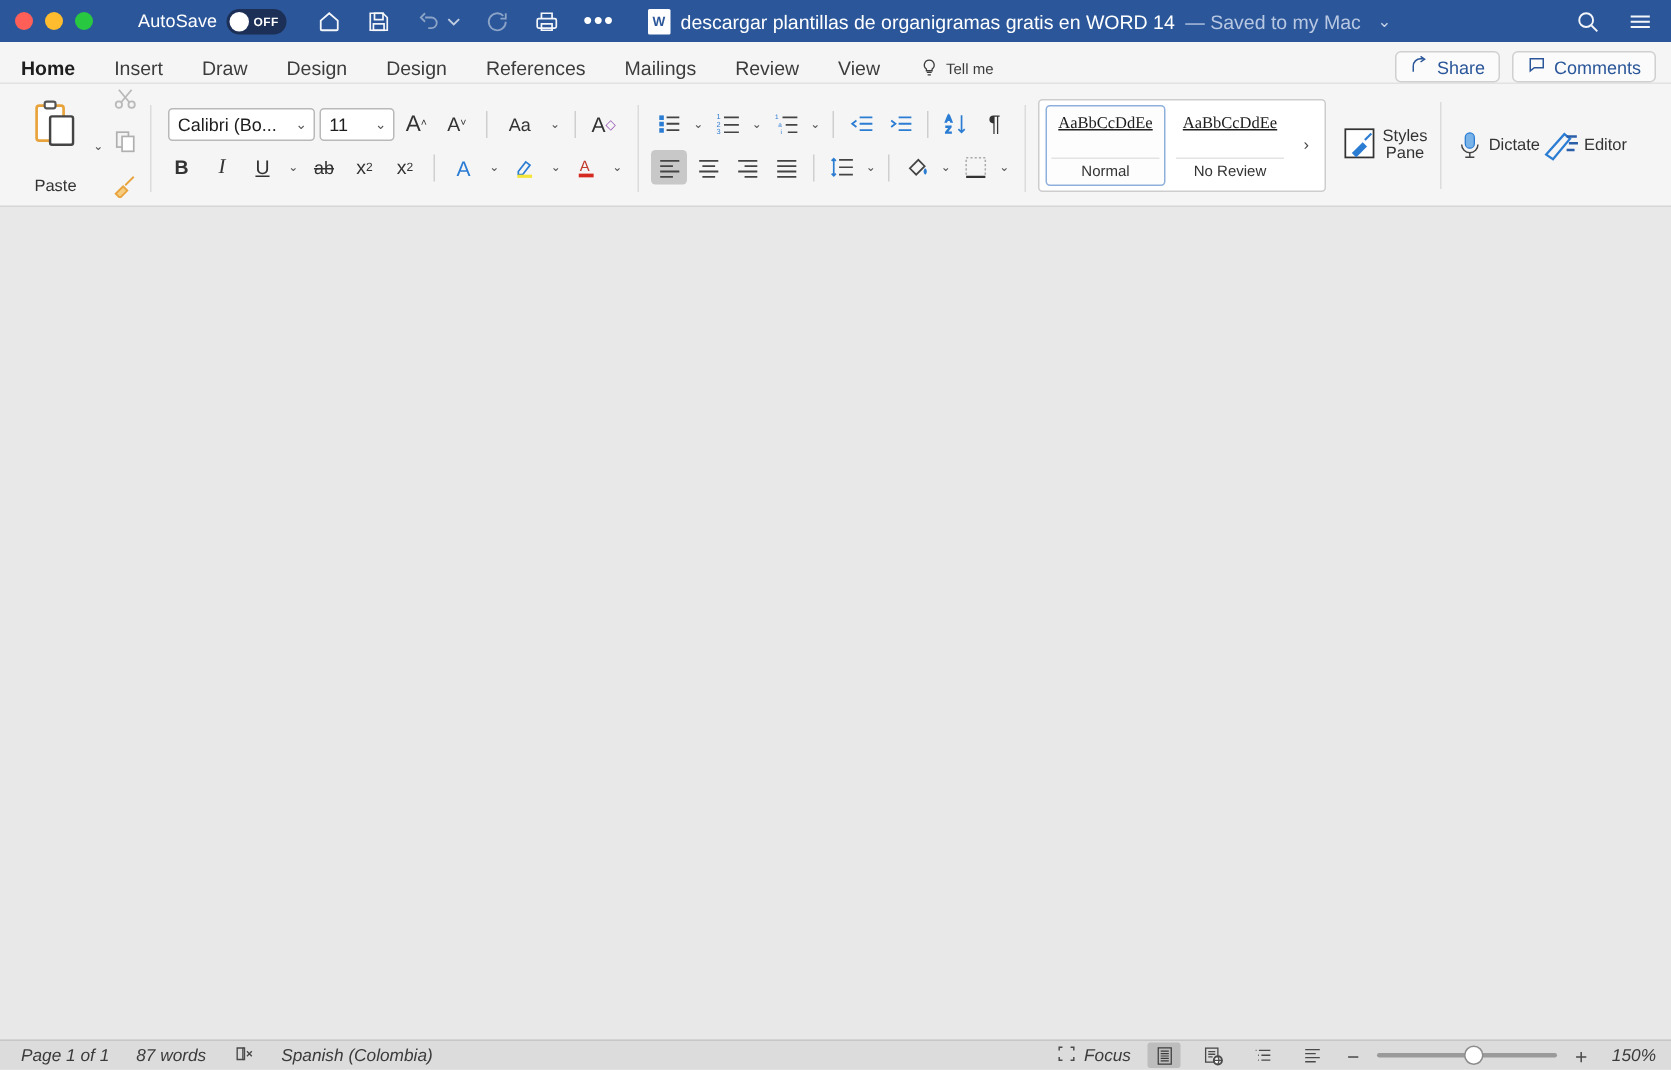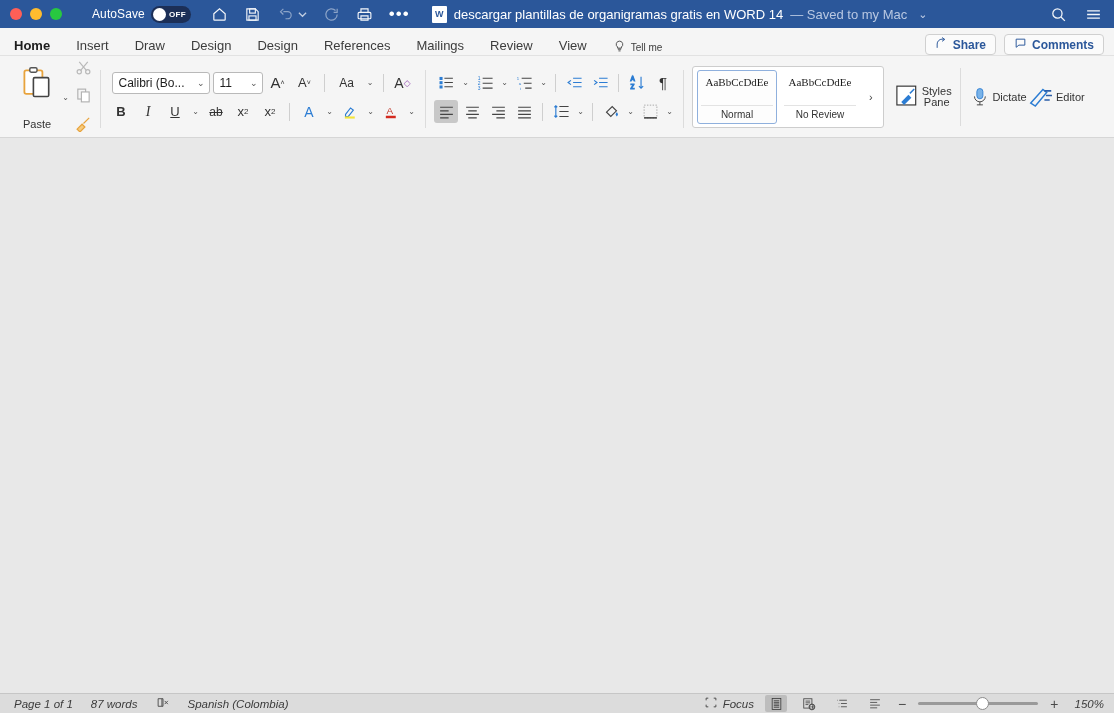--- a/index.html
+++ b/index.html
@@ -77,21 +77,21 @@
   .tab.active::after {
     content: ''; position: absolute; left: 0; right: 0; bottom: -5px;
     height: 2.5px; background: #2b579a; border-radius: 2px;
   }
   .tellme { display: flex; align-items: center; gap: 5px; font-size: 10px; color: #3c3c3c; }
   .tabbar-right { position: absolute; right: 10px; display: flex; gap: 8px; }
   .pillbtn {
     display: flex; align-items: center; gap: 5px;
     border: 1px solid #d0d0d0; border-radius: 4px;
     background: #fbfbfb; padding: 2px 9px;
-    font-size: 12px; color: #2b579a; font-weight: bold;
+    font-size: 12px; color: #2b579a; font-weight: normal;
     height: 21px;
   }
 
   
   #ribbon {
     height: 82px; background: #f5f5f5;
     display: flex; align-items: stretch; padding: 4px 6px 0 6px;
     border-bottom: 1px solid #d6d6d6;
     position: relative;
   }
@@ -131,21 +131,21 @@
     border: 1px solid #cdcdcd; background: #fff; border-radius: 3px;
     display: flex; align-items: center; padding: 4px; height: 62px; gap: 3px;
   }
   .style-card {
     width: 80px; height: 54px; border-radius: 3px;
     border: 1px solid transparent;
     display: flex; flex-direction: column; align-items: center;
     justify-content: space-between; padding: 5px 3px 3px 3px; background: #fff;
   }
   .style-card.active { border: 1.5px solid #8fb0dd; background: #fdfdfd; }
-  .style-sample { font-size: 11px; color: #1d1d1d; font-family: "Liberation Serif", serif; }
+  .style-sample { font-size: 11px; color: #1d1d1d; font-family: "Liberation Serif", serif; text-decoration: underline; }
   .style-name { font-size: 10px; color: #333; border-top: 1px solid #e3e3e3; width: 100%;
                 text-align: center; padding-top: 3px; }
   .gallery-chev { font-size: 11px; color: #444; padding: 0 6px; }
   .big-btn { display: flex; flex-direction: row; align-items: center; width: 58px; gap: 2px; }
   .big-btn-lbl { font-size: 11px; color: #333; text-align: center; line-height: 11px; }
 
   
   #canvas {
     position: absolute; top: 138px; left: 0; right: 0; bottom: 693px;
     background: #e3e3e3; overflow: hidden;

